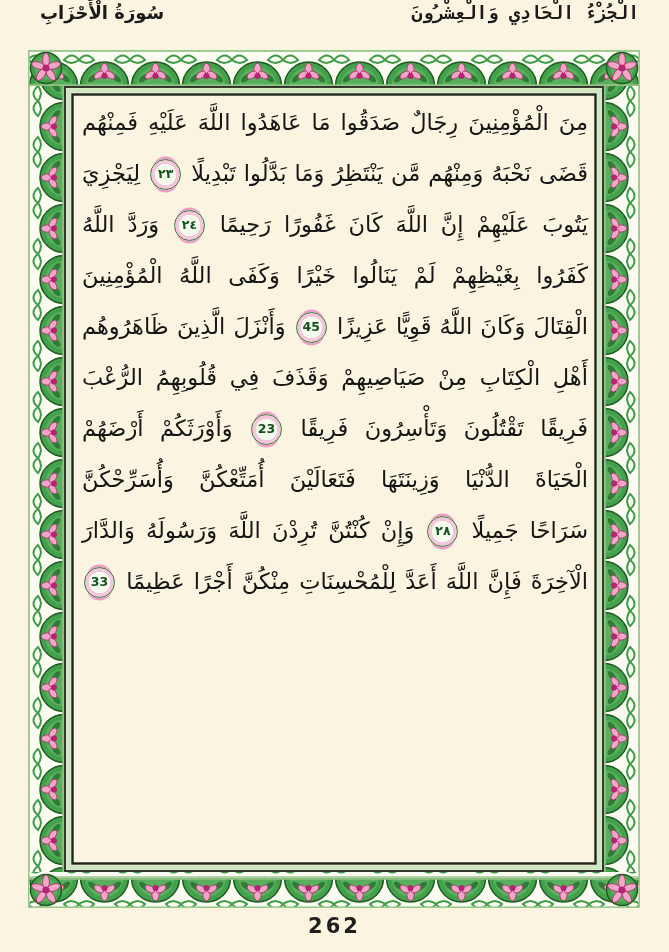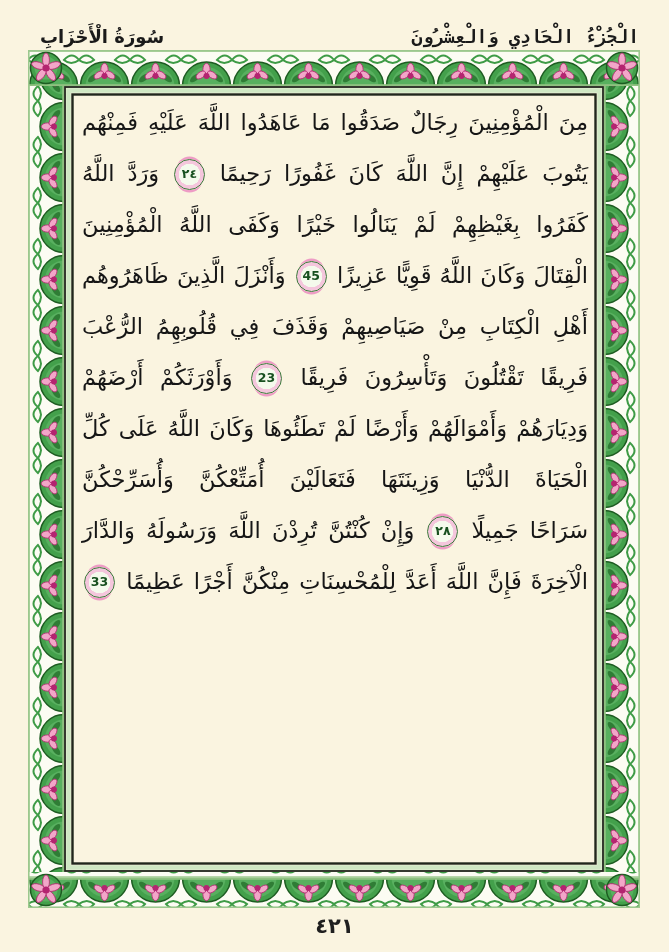--- a/index.html
+++ b/index.html
@@ -3,21 +3,21 @@
 <meta charset="utf-8">
 <style>
   html,body{margin:0;padding:0;}
   body{
     width:669px;height:952px;position:relative;overflow:hidden;
     background:#faf4e0;
     font-family:"DejaVu Sans", sans-serif;
     color:#161616;
   }
   .hdr{
-    position:absolute;top:26px;font-size:18px;font-weight:bold;
+    position:absolute;top:2px;font-size:18px;font-weight:bold;
     direction:rtl;color:#1a1a1a;white-space:nowrap;
   }
   .hdr-juz{right:30px;font-family:Liberation Mono, monospace;}
   .hdr-surah{left:40px;}
   .frame{position:absolute;left:28px;top:50px;width:612px;height:858px;}
   .text-block{
     position:absolute;left:76px;top:97px;width:518px;height:766px;
     direction:rtl;
   }
   .line{
@@ -104,24 +104,24 @@
   <use href="#cflower" x="594" y="840"></use>
 
   <rect x="36" y="36" width="540" height="786" fill="#faf4e0"></rect>
   <rect x="37" y="37" width="538" height="784" fill="none" stroke="#20261c" stroke-width="1.8"></rect>
   <rect x="40.5" y="40.5" width="531" height="777" fill="none" stroke="#cfe7c3" stroke-width="4.5"></rect>
   <rect x="44.5" y="44.5" width="523" height="769" fill="none" stroke="#20261c" stroke-width="2.4"></rect>
 </svg>
 
 <div class="text-block">
     <div class="line"><span>مِنَ الْمُؤْمِنِينَ رِجَالٌ صَدَقُوا مَا عَاهَدُوا اللَّهَ عَلَيْهِ فَمِنْهُم مَّن</span> </div>
+    <div class="line"><span>قَضَى نَحْبَهُ وَمِنْهُم مَّن يَنْتَظِرُ وَمَا بَدَّلُوا تَبْدِيلًا</span> <span class="vmark">٢٣</span> <span>لِيَجْزِيَ</span> </div>
     <div class="line"><span>يَتُوبَ عَلَيْهِمْ إِنَّ اللَّهَ كَانَ غَفُورًا رَحِيمًا</span> <span class="vmark">٢٤</span> <span>وَرَدَّ اللَّهُ الَّذِينَ</span> </div>
     <div class="line"><span>كَفَرُوا بِغَيْظِهِمْ لَمْ يَنَالُوا خَيْرًا وَكَفَى اللَّهُ الْمُؤْمِنِينَ</span> </div>
     <div class="line"><span>الْقِتَالَ وَكَانَ اللَّهُ قَوِيًّا عَزِيزًا</span> <span class="vmark">45</span> <span>وَأَنْزَلَ الَّذِينَ ظَاهَرُوهُم مِّنْ</span> </div>
     <div class="line"><span>أَهْلِ الْكِتَابِ مِنْ صَيَاصِيهِمْ وَقَذَفَ فِي قُلُوبِهِمُ الرُّعْبَ</span> </div>
     <div class="line"><span>فَرِيقًا تَقْتُلُونَ وَتَأْسِرُونَ فَرِيقًا</span> <span class="vmark">23</span> <span>وَأَوْرَثَكُمْ أَرْضَهُمْ</span> </div>
-    <div class="line"><span>وَدِيَارَهُمْ وَأَمْوَالَهُمْ وَأَرْضًا لَمْ تَطَئُوهَا وَكَانَ اللَّهُ عَلَى كُلِّ</span> </div>
     <div class="line"><span>الْحَيَاةَ الدُّنْيَا وَزِينَتَهَا فَتَعَالَيْنَ أُمَتِّعْكُنَّ وَأُسَرِّحْكُنَّ</span> </div>
     <div class="line"><span>سَرَاحًا جَمِيلًا</span> <span class="vmark">٢٨</span> <span>وَإِنْ كُنْتُنَّ تُرِدْنَ اللَّهَ وَرَسُولَهُ وَالدَّارَ</span> </div>
     <div class="line"><span>الْآخِرَةَ فَإِنَّ اللَّهَ أَعَدَّ لِلْمُحْسِنَاتِ مِنْكُنَّ أَجْرًا عَظِيمًا</span> <span class="vmark">33</span> </div>
   </div>
 
-<div class="page-num">٤٢١</div>
+<div class="page-num">262</div>
 
 </body></html>

